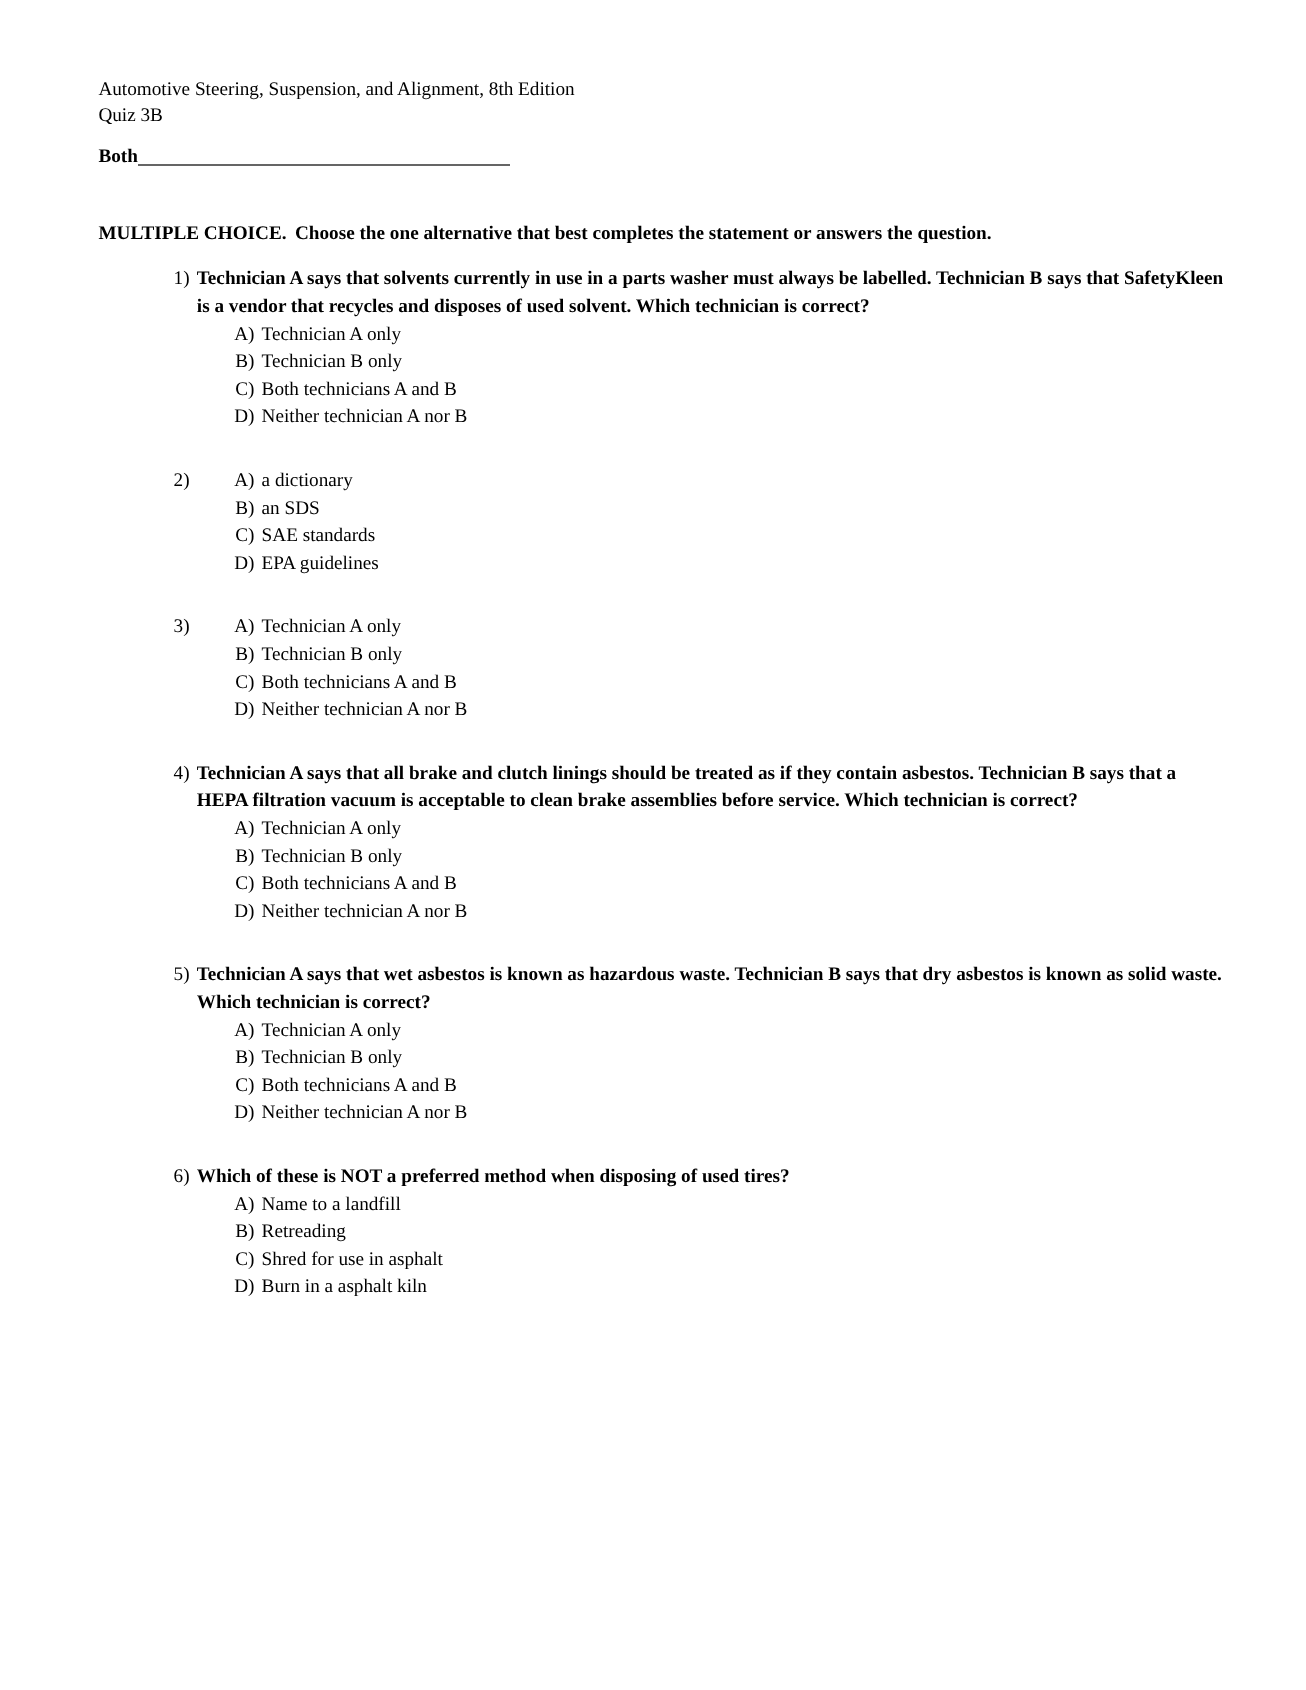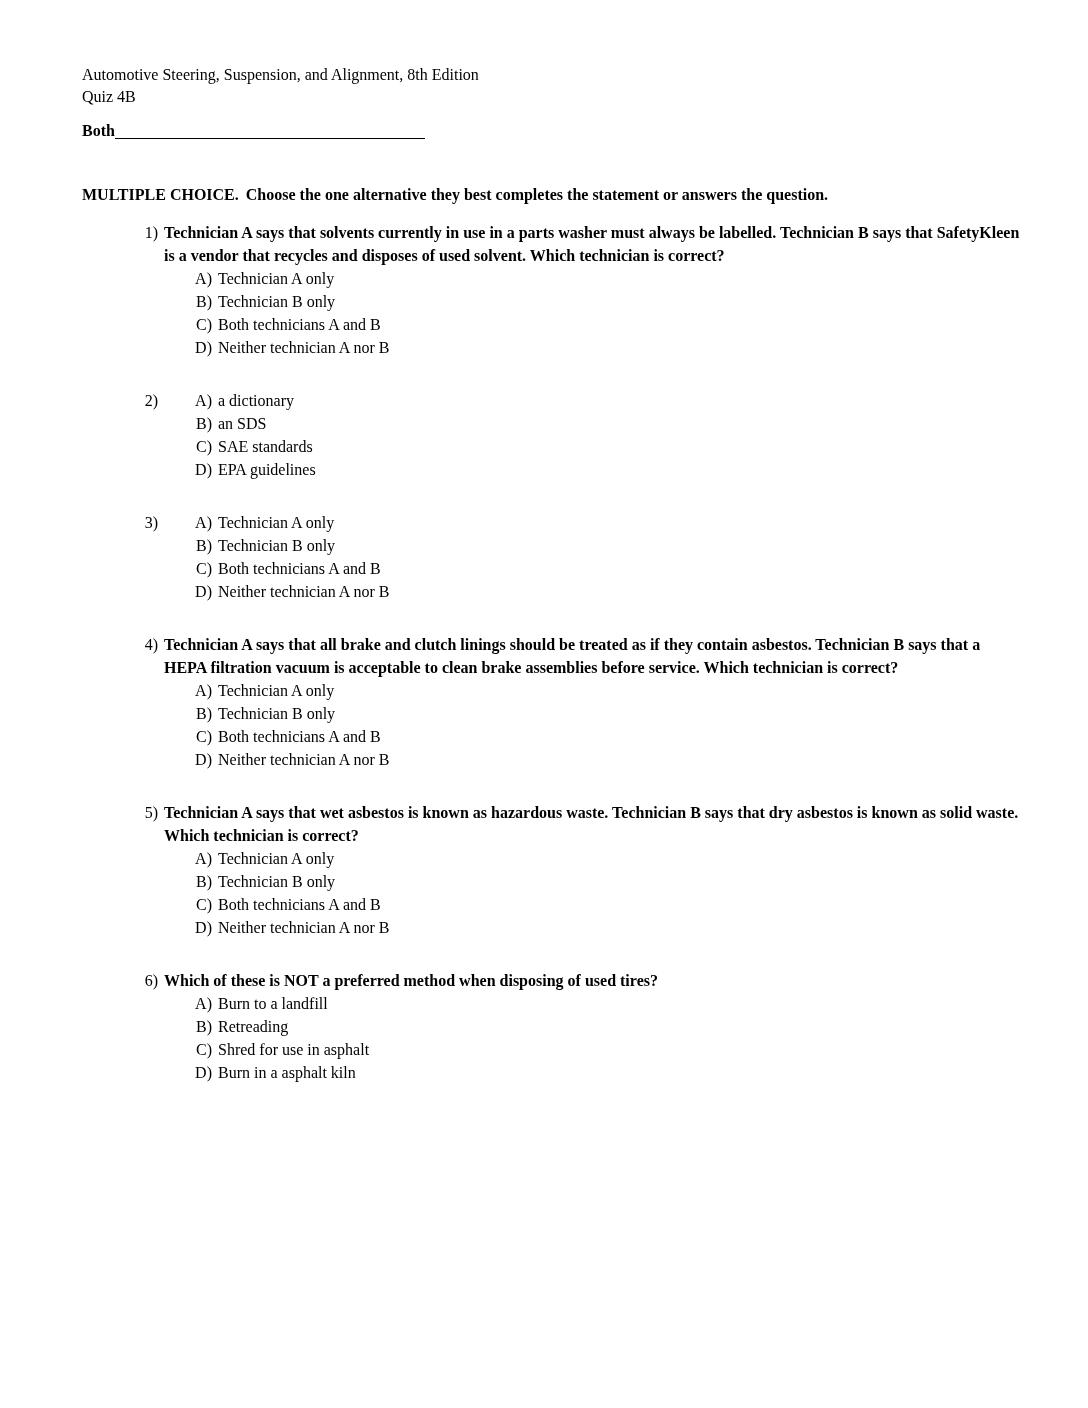--- a/index.html
+++ b/index.html
@@ -71,29 +71,29 @@
     line-height: 20px;
   }
 </style>
 </head>
 <body>
 
 <div class="page">
 
   <div>
     <div class="header-line">Automotive Steering, Suspension, and Alignment, 8th Edition</div>
-    <div class="header-line">Quiz 4B</div>
+    <div class="header-line">Quiz 3B</div>
   </div>
 
   <div class="name-row">
     <span>Both</span><span class="name-blank"></span>
   </div>
 
   <div class="instructions">
-    <span class="instr-prefix">MULTIPLE CHOICE.</span><span>Choose the one alternative they best completes the statement or answers the question.</span>
+    <span class="instr-prefix">MULTIPLE CHOICE.</span><span>Choose the one alternative that best completes the statement or answers the question.</span>
   </div>
 
   <div class="questions">
 
     <div class="question">
       <span class="qnum">1)</span>
       <div class="qbody">
         <div class="qtext">Technician A says that solvents currently in use in a parts washer must always be labelled. Technician B says that SafetyKleen is a vendor that recycles and disposes of used solvent. Which technician is correct?</div>
         <div class="option">
           <span class="olabel">A)</span>
@@ -203,21 +203,21 @@
         </div>
       </div>
     </div>
 
     <div class="question">
       <span class="qnum">6)</span>
       <div class="qbody">
         <div class="qtext">Which of these is NOT a preferred method when disposing of used tires?</div>
         <div class="option">
           <span class="olabel">A)</span>
-          <span class="otext">Burn to a landfill</span>
+          <span class="otext">Name to a landfill</span>
         </div>
         <div class="option">
           <span class="olabel">B)</span>
           <span class="otext">Retreading</span>
         </div>
         <div class="option">
           <span class="olabel">C)</span>
           <span class="otext">Shred for use in asphalt</span>
         </div>
         <div class="option">

